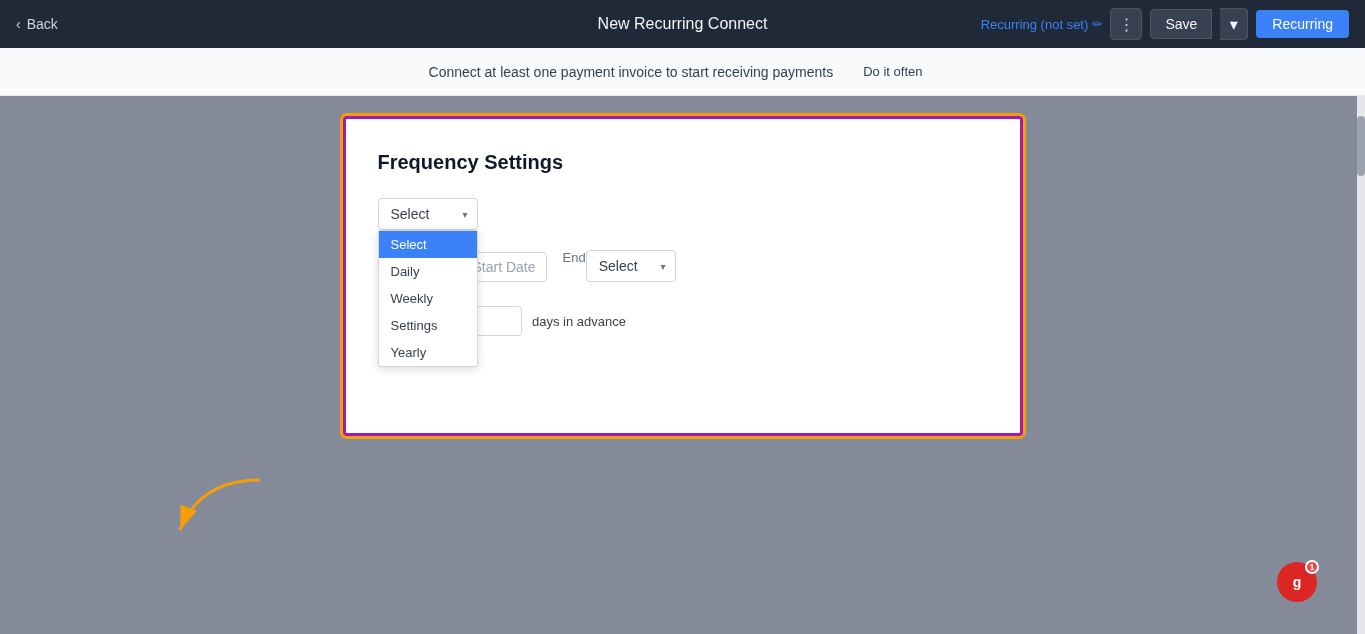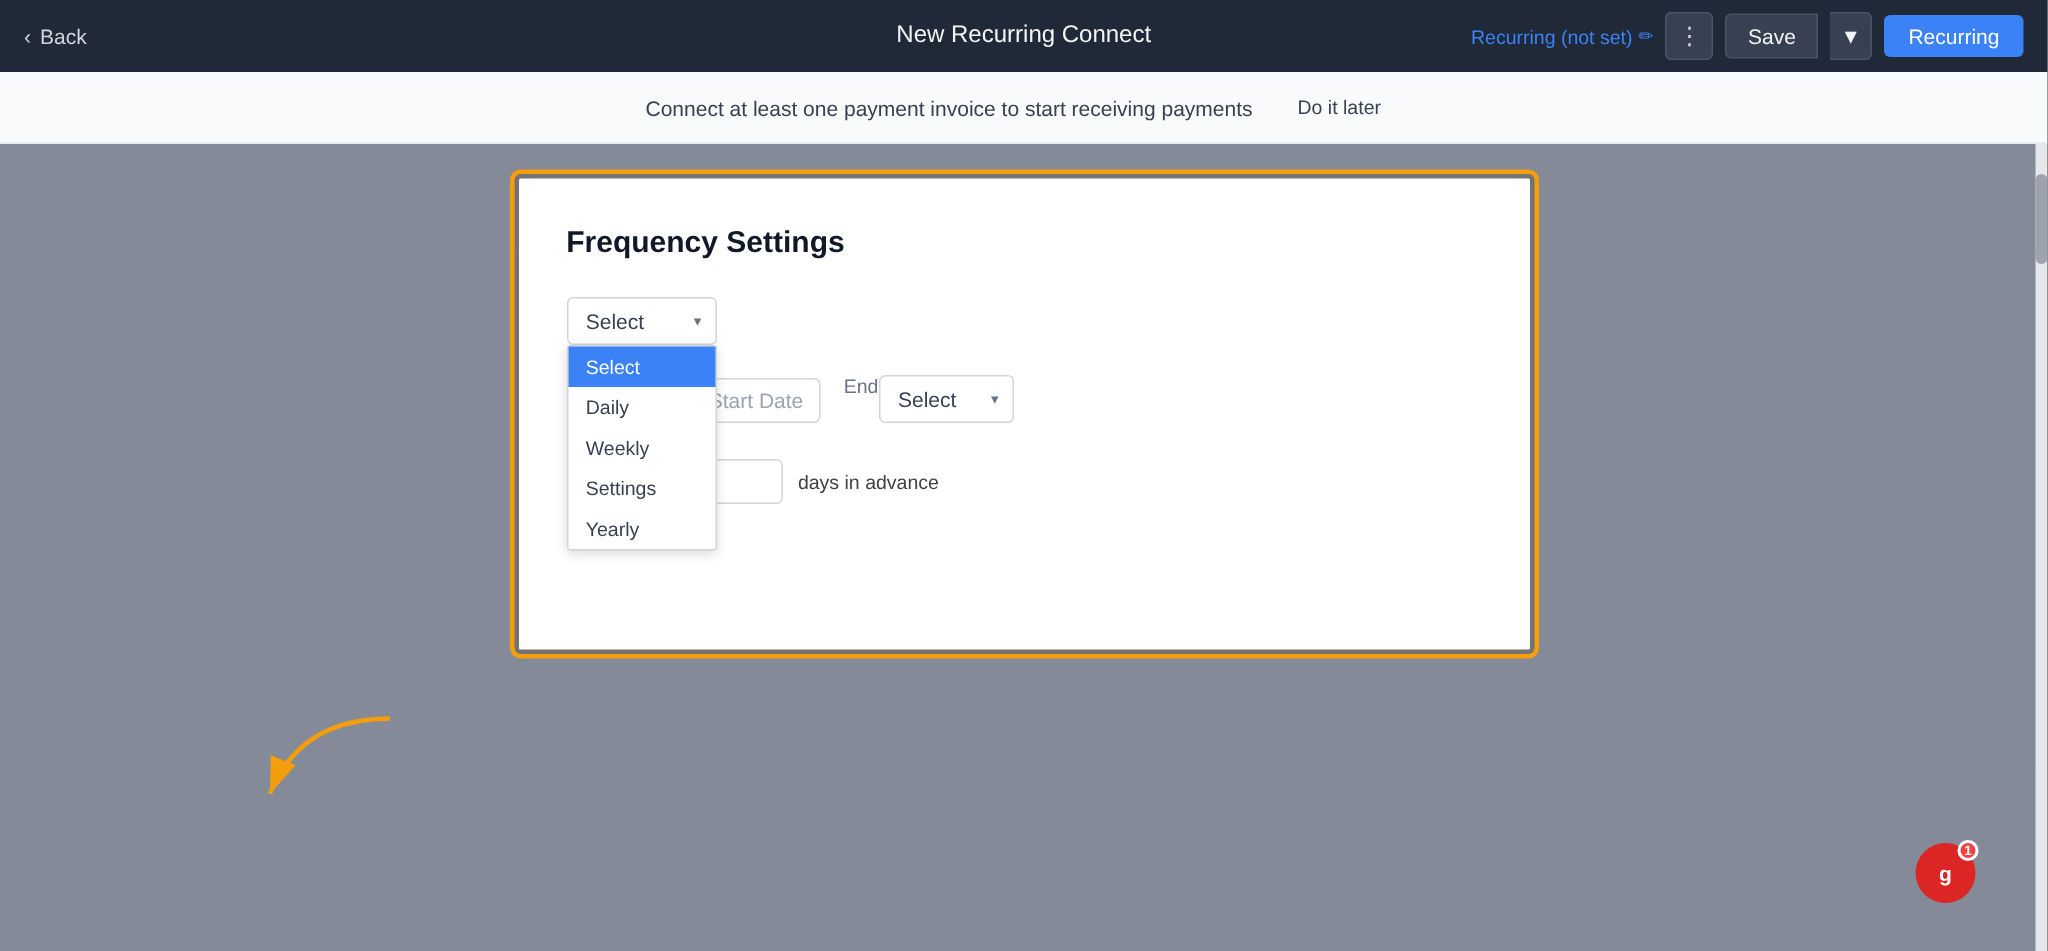--- a/index.html
+++ b/index.html
@@ -191,21 +191,21 @@
     }
 
     
     .modal {
       background: #fff;
       border-radius: 4px;
       width: 680px;
       min-height: 320px;
       padding: 32px;
       position: relative;
-      border: 3px solid #737373;
+      border: 3px solid #a21caf;
       box-shadow: 0 0 0 3px #f59e0b;
     }
 
     .modal-title {
       font-size: 20px;
       font-weight: 600;
       color: #111827;
       margin-bottom: 24px;
     }
 
@@ -434,21 +434,21 @@
     <button class="save-btn">Save</button>
     <div class="save-dropdown">
       <span>▾</span>
     </div>
     <button class="schedule-btn">Recurring</button>
   </div>
 </div>
 
 <div class="banner">
   <span>Connect at least one payment invoice to start receiving payments</span>
-  <button class="banner-btn-secondary">Do it later</button>
+  <button class="banner-btn-secondary">Do it often</button>
 </div>
 
 <div class="main-content">
 
   <div class="bg-content">
     <div class="recurring-template-label">Recurring Template</div>
     <div class="divider"></div>
     <div class="demo-logo-section">
       <div class="demo-logo">demo.</div>
       <div class="account-info">

